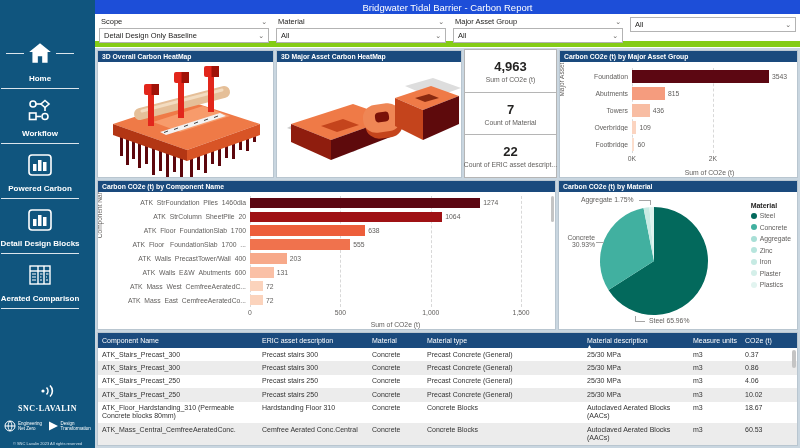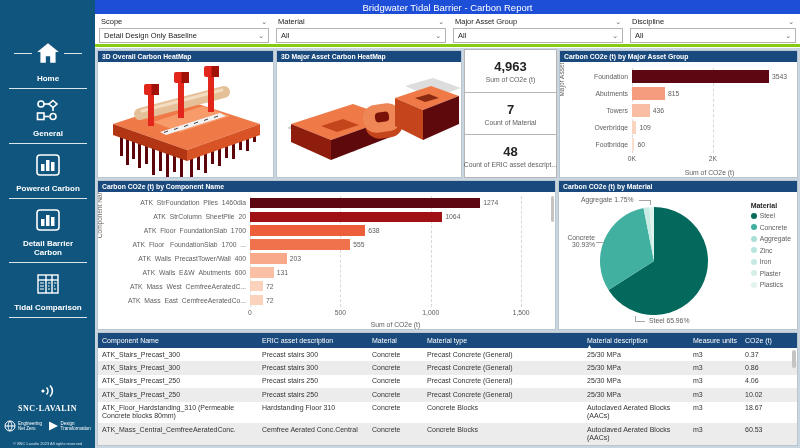--- a/index.html
+++ b/index.html
@@ -7,40 +7,40 @@
     font-family:"Liberation Sans", sans-serif; }
   .screen { position:relative; width:800px; height:448px; }
 
   
   .sidebar { position:absolute; left:0; top:0; width:95px; height:448px;
     background:#10557e; color:#fff; }
   .logo-box { margin:3px 3px 0 3px; background:#fff; border:1px solid #9db9cf;
     padding:4px 3px 3px 4px; }
   .logo-title { color:#175a86; font-weight:bold; font-size:8px; letter-spacing:.2px; line-height:1.05; }
   .logo-sub { color:#5c87a5; font-size:4.5px; margin-top:1px; }
-  .nav { position:absolute; top:30px; left:8px; width:80px; }
+  .nav { position:absolute; top:30px; left:0; width:80px; }
   .nav-item { text-align:center; padding-top:8px; }
   .nav-icon { display:flex; justify-content:center; align-items:center; height:30px; position:relative; }
   .home-rule { position:absolute; top:15px; width:18px; height:1px; background:rgba(255,255,255,.85); }
   .home-rule.l { left:6px; } .home-rule.r { right:6px; }
   .nav-label { font-size:8px; font-weight:bold; margin-top:2px; }
   .nav-sep { width:78px; height:1px; background:rgba(255,255,255,.85); margin:5px auto 0 auto; }
   .side-footer { position:absolute; bottom:2px; left:0; width:95px; text-align:center; }
   .snc-brand { font-size:8px; font-weight:bold; letter-spacing:.5px; margin-top:2px;
     font-family:"Liberation Serif", serif; }
   .badges { display:flex; justify-content:space-between; padding:5px 4px 0 4px; align-items:center; }
   .badge { display:flex; align-items:center; gap:2px; }
   .badge-text { font-size:4.5px; text-align:left; line-height:1.1; }
   .copyright { font-size:4px; color:#cfe0ec; margin-top:5px; }
 
   
   .main { position:absolute; left:95px; top:0; width:705px; height:448px; }
   .titlebar { height:14px; background:#1d4ed8; color:#fff; text-align:center;
     font-size:9.5px; line-height:15px; }
-  .filterbar { height:33px; background:#fff; position:relative; border-bottom:3px solid #84cc16; }
+  .filterbar { height:33px; background:#fff; position:relative; border-bottom:6px solid #84cc16; }
   .filter { position:absolute; top:2px; height:29px; }
   .filter-head { display:flex; justify-content:space-between; align-items:center;
     font-size:7.5px; color:#252423; height:11px; padding:0 2px; }
   .filter-select { display:flex; justify-content:space-between; align-items:center;
     border:1px solid #b3b3b3; height:15px; margin-top:1px; font-size:7.5px;
     color:#252423; padding:0 4px; background:#fff; cursor:pointer; }
   .chev { color:#605e5c; font-size:7px; }
 
   .canvas { position:absolute; top:48px; left:0; width:705px; height:400px; background:#c9d6e0; }
   .panel { position:absolute; background:#fff; border:1px solid #b9c6d0; }
@@ -121,21 +121,21 @@
               <circle cx="6" cy="7" r="3"></circle>
                 <path d="M9 7 L14 7"></path>
                 <path d="M18 3.5 L22 7 L18 10.5 L14 7 Z"></path>
               <path d="M18 10.5 L18 14"></path>
                 <rect x="2.5" y="16" width="6.5" height="6.5"></rect>
                 <path d="M9 19.5 L14 19.5"></path>
                 <circle cx="18" cy="19.5" r="3"></circle>
             </svg>
           </span>
         </div>
-        <div class="nav-label">General</div>
+        <div class="nav-label">Workflow</div>
         <div class="nav-sep"></div>
       </div>
 
       <div class="nav-item">
         <div class="nav-icon">
           <span>
             <svg width="26" height="24" viewBox="0 0 26 24">
                 <rect x="2" y="2" width="22" height="20" rx="3" fill="none" stroke="#fff" stroke-width="1.6"></rect>
                 <rect x="6" y="11" width="3.5" height="7" fill="#fff"></rect>
                 <rect x="11" y="7" width="3.5" height="11" fill="#fff"></rect>
@@ -151,39 +151,39 @@
         <div class="nav-icon">
           <span>
             <svg width="26" height="24" viewBox="0 0 26 24">
                 <rect x="2" y="2" width="22" height="20" rx="3" fill="none" stroke="#fff" stroke-width="1.6"></rect>
                 <rect x="6" y="11" width="3.5" height="7" fill="#fff"></rect>
                 <rect x="11" y="7" width="3.5" height="11" fill="#fff"></rect>
                 <rect x="16" y="9" width="3.5" height="9" fill="#fff"></rect>
               </svg>
           </span>
         </div>
-        <div class="nav-label">Detail Barrier Carbon</div>
+        <div class="nav-label">Detail Design Blocks</div>
         <div class="nav-sep"></div>
       </div>
 
       <div class="nav-item">
         <div class="nav-icon">
           <span>
             <svg width="26" height="24" viewBox="0 0 26 24" fill="none" stroke="#fff" stroke-width="1.4">
               <rect x="3" y="3" width="20" height="18"></rect>
                 <path d="M3 8 L23 8"></path>
                 <path d="M11 3 L11 21"></path>
                 <path d="M17 3 L17 21"></path>
               <path d="M5 11 L9 11 M5 14 L9 14 M5 17 L9 17" stroke-width="1.2"></path>
               <path d="M13 17 L15 17 M13 14 L14.5 14 M13 11 L15.5 11" stroke-width="1.2"></path>
               <path d="M19 17 L21 17 M19 14 L20 14 M19 11 L21.5 11" stroke-width="1.2"></path>
             </svg>
           </span>
         </div>
-        <div class="nav-label">Tidal Comparison</div>
+        <div class="nav-label">Aerated Comparison</div>
         <div class="nav-sep"></div>
       </div>
     </nav>
 
     <div class="side-footer">
       <div>
         <svg width="20" height="14" viewBox="0 0 20 14" fill="none" stroke="#fff">
           <circle cx="5" cy="7" r="1.6" fill="#fff" stroke="none"></circle>
           <path d="M8.5 3.5 A5 5 0 0 1 8.5 10.5" stroke-width="1.6"></path>
           <path d="M12 1.5 A7.5 7.5 0 0 1 12 12.5" stroke-width="1.6"></path>
@@ -243,24 +243,20 @@
         <div class="filter-head">
             <span>Major Asset Group</span>
             <span class="chev">⌄</span>
           </div>
         <div class="filter-select">
             <span>All</span>
             <span class="chev">⌄</span>
           </div>
       </div>
       <div class="filter" style="left:535px; width:166px;">
-        <div class="filter-head">
-            <span>Discipline</span>
-            <span class="chev">⌄</span>
-          </div>
         <div class="filter-select">
             <span>All</span>
             <span class="chev">⌄</span>
           </div>
       </div>
     </div>
 
     <div class="canvas">
 
       <div class="panel" style="left:2px; top:2px; width:177px; height:128px;">
@@ -345,21 +341,21 @@
       <div class="kpi-stack" style="left:369px; top:2px; width:93px; height:128px;">
         <div class="kpi">
           <div class="kpi-value">4,963</div>
           <div class="kpi-label">Sum of CO2e (t)</div>
         </div>
         <div class="kpi">
           <div class="kpi-value">7</div>
           <div class="kpi-label">Count of Material</div>
         </div>
         <div class="kpi">
-          <div class="kpi-value">48</div>
+          <div class="kpi-value">22</div>
           <div class="kpi-label">Count of ERIC asset descript...</div>
         </div>
       </div>
 
       <div class="panel" style="left:464px; top:2px; width:239px; height:128px;">
         <div class="panel-head">Carbon CO2e (t) by Major Asset Group</div>
         <div class="panel-body">
           <div class="hbar-chart">
             <div class="ylab">Major Asset Group</div>
             <div class="gridlayer" style="inset: 6px 10px 24px 72px;">

